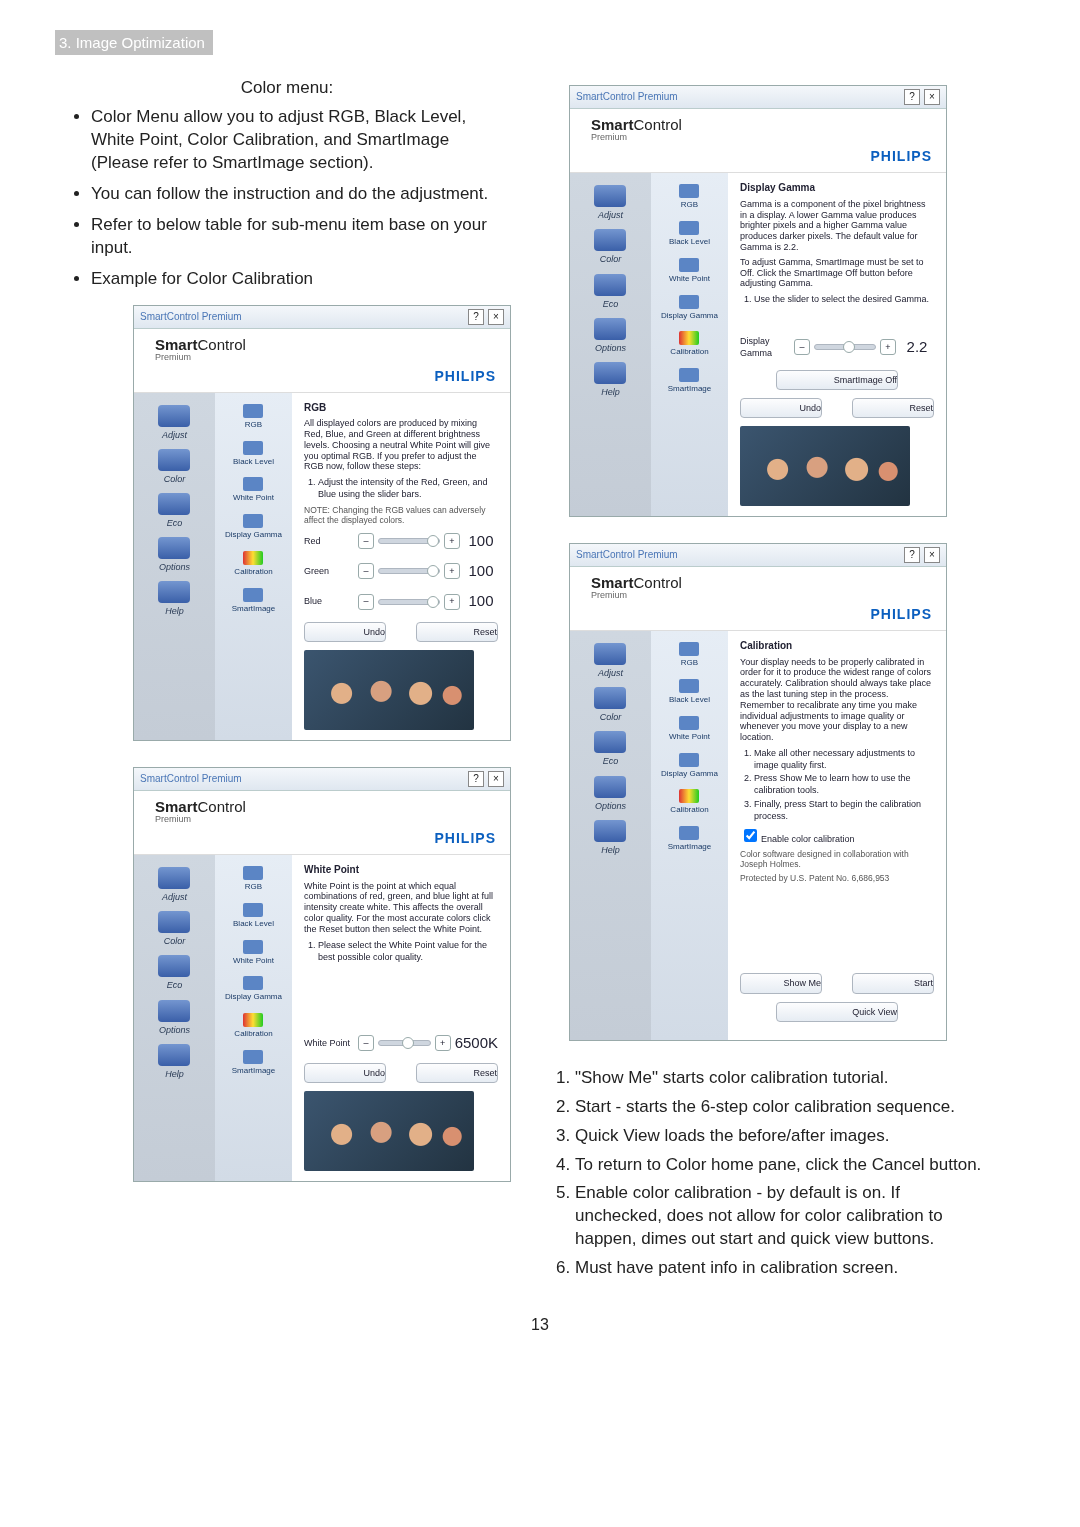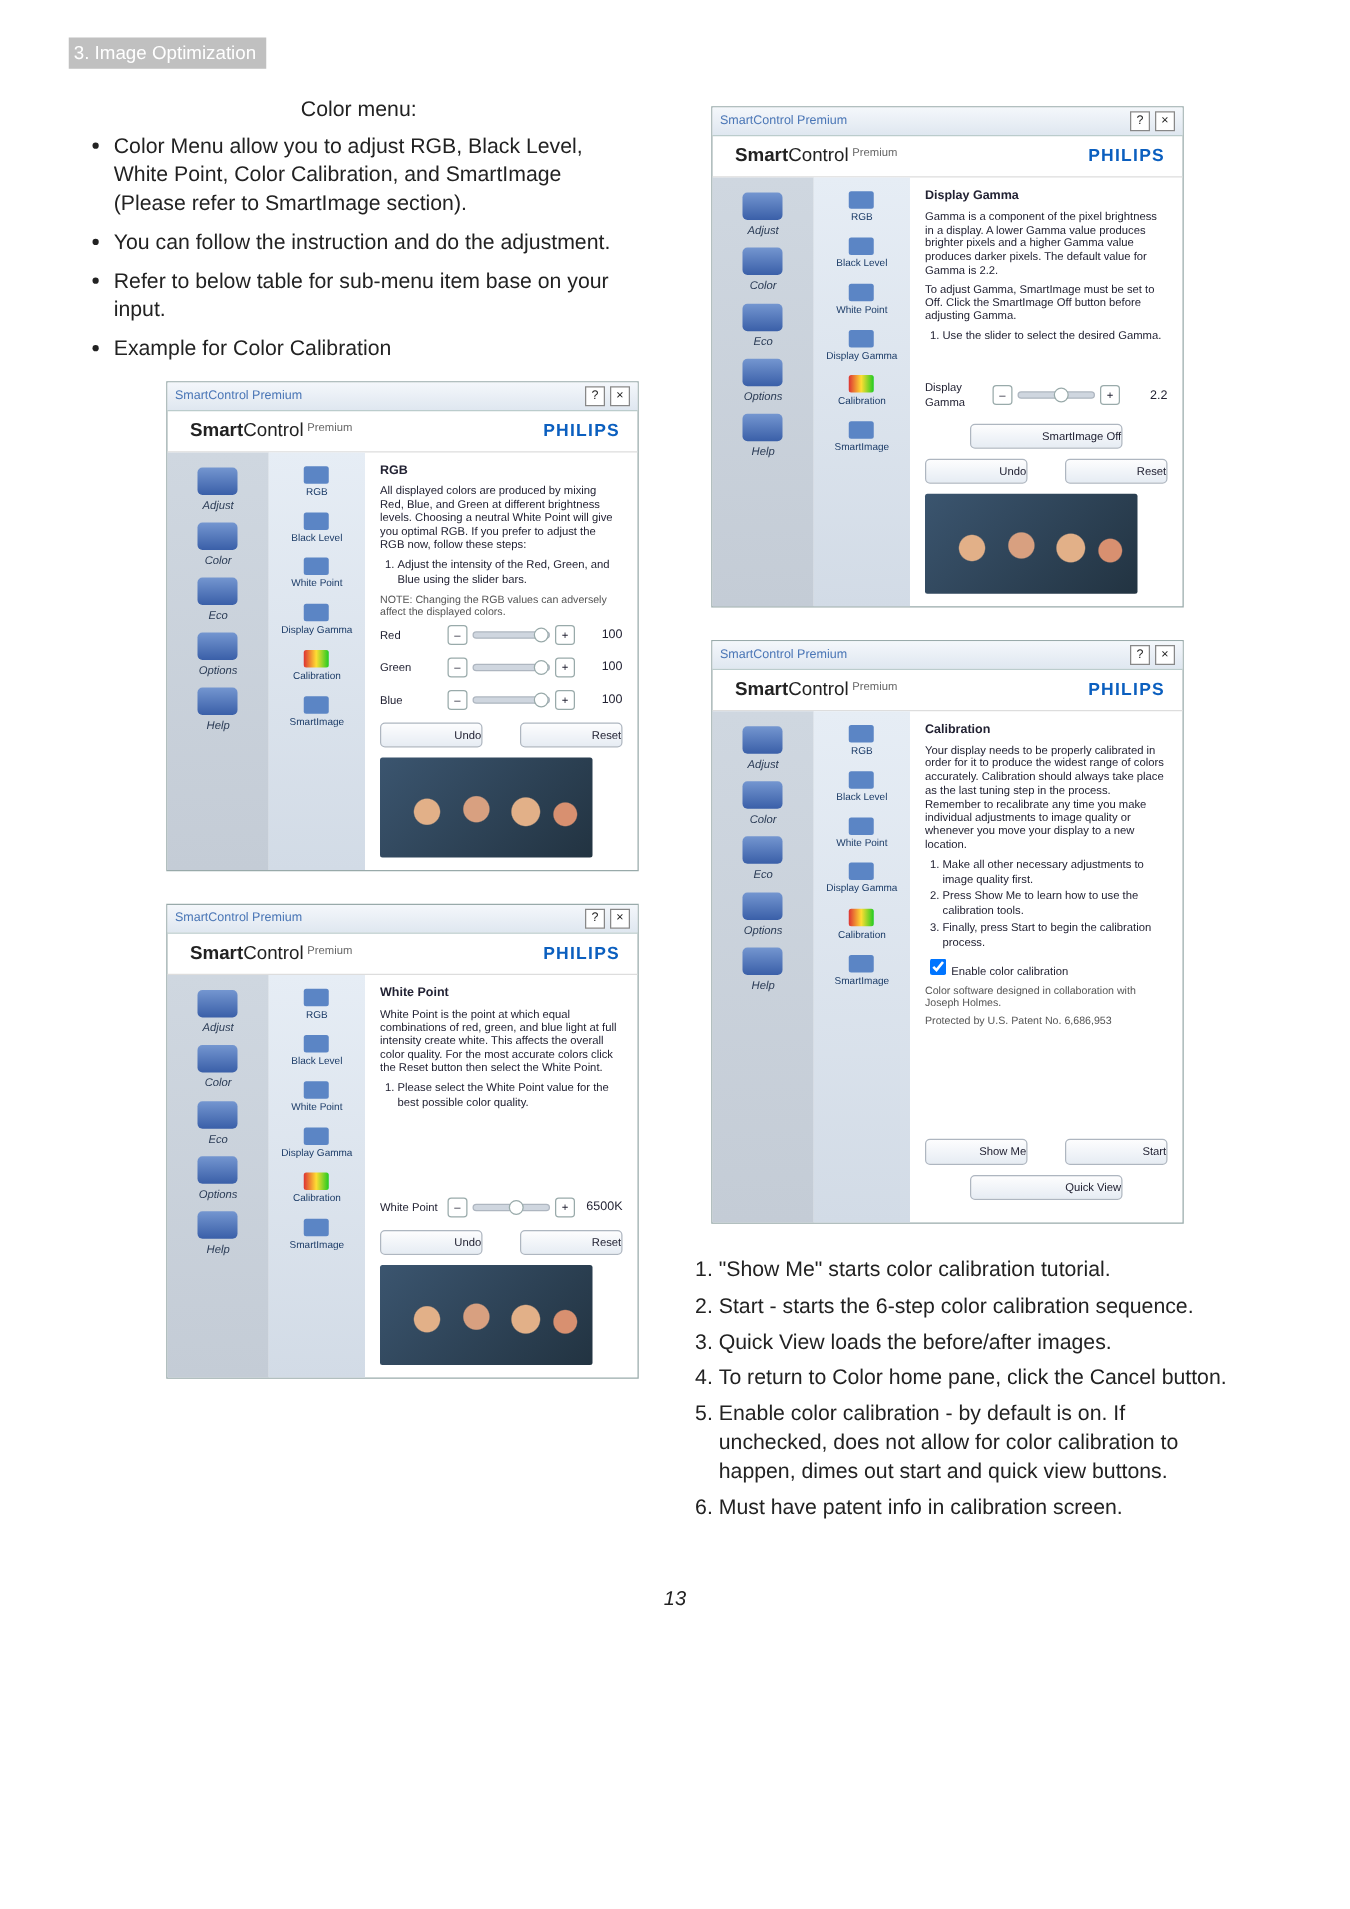--- a/index.html
+++ b/index.html
@@ -66,20 +66,21 @@
   }
   .win-title .t-text { color: #4a76b6; font-size: 10px; flex: 1; }
   .twin-btn { display: flex; gap: 4px; }
   .twin-btn span {
     width: 14px; height: 14px; border: 1px solid #888; background: #fff;
     display: inline-flex; align-items: center; justify-content: center; font-size: 10px;
   }
   .brandbar {
     display: flex; align-items: baseline; padding: 6px 14px 6px 18px;
     border-bottom: 1px solid #ddd;
+    flex-direction: column;
   }
   .brandbar .smart { font-size: 15px; }
   .brandbar .smart b { font-weight: 700; }
   .brandbar .prem { font-size: 9px; color: #666; margin-left: 3px; position: relative; top: -4px; }
   .brandbar .philips { margin-left: auto; color: #0b5fbf; font-weight: 700; font-size: 14px; letter-spacing: 1px; }
   .win-body { display: flex; }
   .sidebar {
     width: 82px;
     background: linear-gradient(#cfd7e0,#c4ccd6);
     padding: 10px 0 4px 0;
@@ -120,21 +121,21 @@
   }
   .content h4 { font-size: 10px; margin: 0 0 4px 0; }
   .content p  { margin: 2px 0 4px 0; line-height: 1.2; }
   .content ol.inner { margin: 2px 0 4px 14px; padding: 0; }
   .content ol.inner li { margin: 1px 0; }
   .note { font-size: 8.5px; color: #555; }
   .slider-row {
     display: flex; align-items: center; gap: 4px; margin: 6px 0 10px 0;
   }
   .slider-row .lab { flex: 0 0 50px; }
-  .slider-row .val { flex: 0 0 34px; text-align: right; font-size: 10px; }
+  .slider-row .val { flex: 0 0 34px; text-align: center; font-size: 15px; }
   .track {
     flex: 1; height: 4px; background: #cfd6df; border: 1px solid #aeb6c0;
     border-radius: 3px; position: relative;
   }
   .thumb {
     position: absolute; top: -4px;
     width: 10px; height: 10px; background: #fff; border: 1px solid #9aa;
     border-radius: 50%;
   }
   .endbtn {
@@ -156,21 +157,21 @@
   }
   .preview.people::after {
     content:""; position:absolute; inset:6px;
     background:
       radial-gradient(circle at 20% 55%, #e2b088 10px, transparent 11px),
       radial-gradient(circle at 45% 52%, #d8a080 10px, transparent 11px),
       radial-gradient(circle at 70% 55%, #e2b088 11px, transparent 12px),
       radial-gradient(circle at 90% 58%, #d89070 9px, transparent 10px);
   }
   .chk { margin-right: 4px; }
-  .page-no { text-align: center; font-size: 16px; margin-top: 47px; font-style: italic; }
+  .page-no { text-align: center; font-size: 16px; margin-top: 30px; }
 </style>
 </head>
 <body>
 
 <div class="page">
   <div class="section-header">3. Image Optimization</div>
 
   <div class="two-col">
 
     <div class="left-col">

